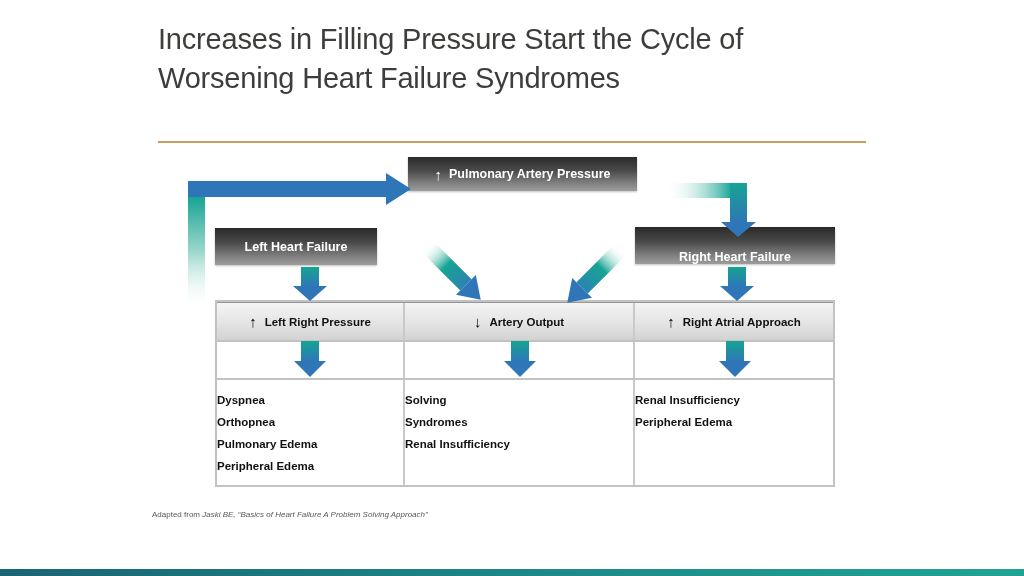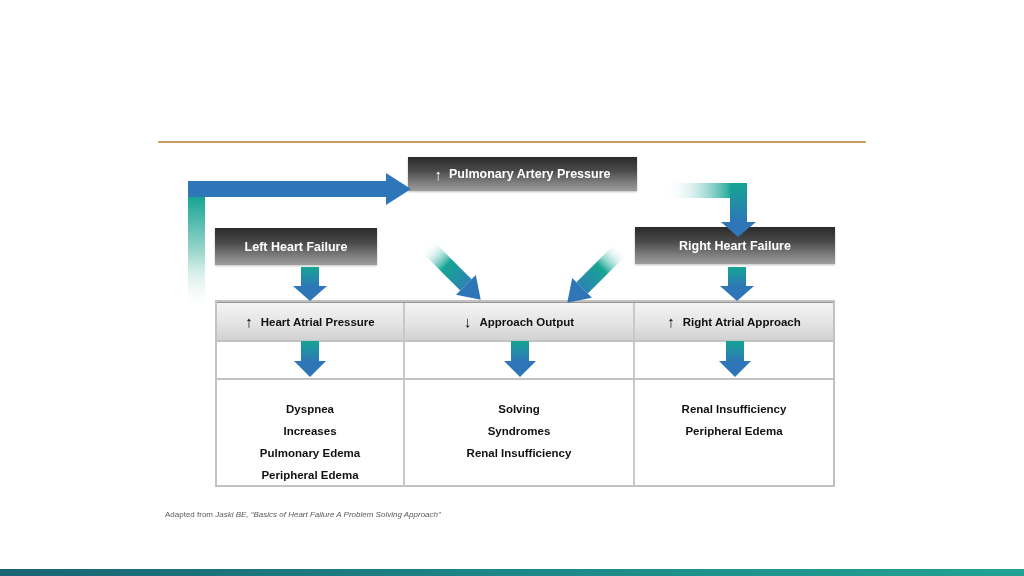--- a/index.html
+++ b/index.html
@@ -18,21 +18,21 @@
   }
   .dark-box{
     position:absolute;display:flex;align-items:center;justify-content:center;
     background:linear-gradient(180deg,#2a2a2a 0%,#4a4a4a 40%,#7d7d7d 75%,#9d9d9d 100%);
     color:#ffffff;font-weight:bold;font-size:12.5px;z-index:4;
     box-shadow:0 1px 2px rgba(0,0,0,0.25);
   }
   .dark-box .glyph{font-size:15px;margin-right:7px;font-weight:bold;}
   .box-pap{left:408px;top:157px;width:229px;height:34px;}
   .box-lhf{left:215px;top:228px;width:162px;height:37px;}
-  .box-rhf{left:635px;top:227px;width:200px;height:37px;}
+  .box-rhf{left:635px;top:227px;width:200px;height:37px;align-items:flex-end;}
 
   .grid{
     position:absolute;left:215px;top:300px;width:620px;height:187px;
     border:2px solid #c2c2c2;box-sizing:border-box;display:flex;
     flex-direction:column;z-index:1;background:#ffffff;
   }
   .grid-row{display:flex;width:100%;}
   .row-header{
     height:40px;flex:0 0 40px;
     background:linear-gradient(180deg,#f4f4f4 0%,#e4e4e4 55%,#d2d2d2 100%);
@@ -43,43 +43,47 @@
   .cell{
     display:flex;align-items:center;justify-content:center;
     box-sizing:border-box;font-weight:bold;font-size:11.5px;color:#111;
   }
   .cell.c1{flex:0 0 188px;}
   .cell.c2{flex:0 0 230px;}
   .cell.c3{flex:1;}
   .cell.divider{border-right:2px solid #c9c9c9;}
   .cell .glyph{font-size:15px;margin-right:8px;font-weight:bold;color:#000;}
   .symptom-list{
-    display:flex;flex-direction:column;align-items:center;
-    justify-content:flex-start;padding-top:18px;height:100%;
+    display:flex;flex-direction:column;align-items:flex-start;
+    justify-content:flex-start;padding-top:9px;height:100%;
   }
   .symptom-list .line{line-height:22px;font-weight:bold;font-size:11.5px;color:#111;}
   .row-symptoms .cell{align-items:flex-start;}
 
   .arrow-layer{position:absolute;left:0;top:0;width:1024px;height:576px;z-index:5;pointer-events:none;}
 
   .footer{
-    position:absolute;left:165px;top:510px;font-size:8px;color:#595959;
+    position:absolute;left:152px;top:510px;font-size:8px;color:#595959;
   }
   .footer .cite{font-style:italic;}
 
   .bottom-bar{
     position:absolute;left:0;top:569px;width:1024px;height:7px;
     background:linear-gradient(90deg,#1a6473 0%,#1d8a89 55%,#21a393 100%);
   }
 </style>
 </head>
 <body>
 
 <div class="slide">
 
+  <div class="title">
+    <div>Increases in Filling Pressure Start the Cycle of</div>
+    <div>Worsening Heart Failure Syndromes</div>
+  </div>
   <div class="title-rule"></div>
 
   <svg class="arrow-layer" viewBox="0 0 1024 576" xmlns="http://www.w3.org/2000/svg">
     <defs>
       <linearGradient id="gradVFade" x1="0" y1="0" x2="0" y2="1">
         <stop offset="0" stop-color="#2e76b8"></stop>
         <stop offset="0.12" stop-color="#16a493"></stop>
         <stop offset="0.55" stop-color="#9ed8cd"></stop>
         <stop offset="1" stop-color="#ffffff" stop-opacity="0"></stop>
       </linearGradient>
@@ -152,43 +156,43 @@
   </div>
   <div class="dark-box box-rhf">
     <span>Right Heart Failure</span>
   </div>
 
   <div class="grid">
 
     <div class="grid-row row-header">
       <div class="cell c1 divider">
         <span class="glyph">↑</span>
-        <span>Heart Atrial Pressure</span>
+        <span>Left Right Pressure</span>
       </div>
       <div class="cell c2 divider">
         <span class="glyph">↓</span>
-        <span>Approach Output</span>
+        <span>Artery Output</span>
       </div>
       <div class="cell c3">
         <span class="glyph">↑</span>
         <span>Right Atrial Approach</span>
       </div>
     </div>
 
     <div class="grid-row row-band">
       <div class="cell c1 divider"></div>
       <div class="cell c2 divider"></div>
       <div class="cell c3"></div>
     </div>
 
     <div class="grid-row row-symptoms">
       <div class="cell c1 divider">
         <div class="symptom-list" style="width:100%">
           <div class="line">Dyspnea</div>
-          <div class="line">Increases</div>
+          <div class="line">Orthopnea</div>
           <div class="line">Pulmonary Edema</div>
           <div class="line">Peripheral Edema</div>
         </div>
       </div>
       <div class="cell c2 divider">
         <div class="symptom-list" style="width:100%">
           <div class="line">Solving</div>
           <div class="line">Syndromes</div>
           <div class="line">Renal Insufficiency</div>
         </div>

